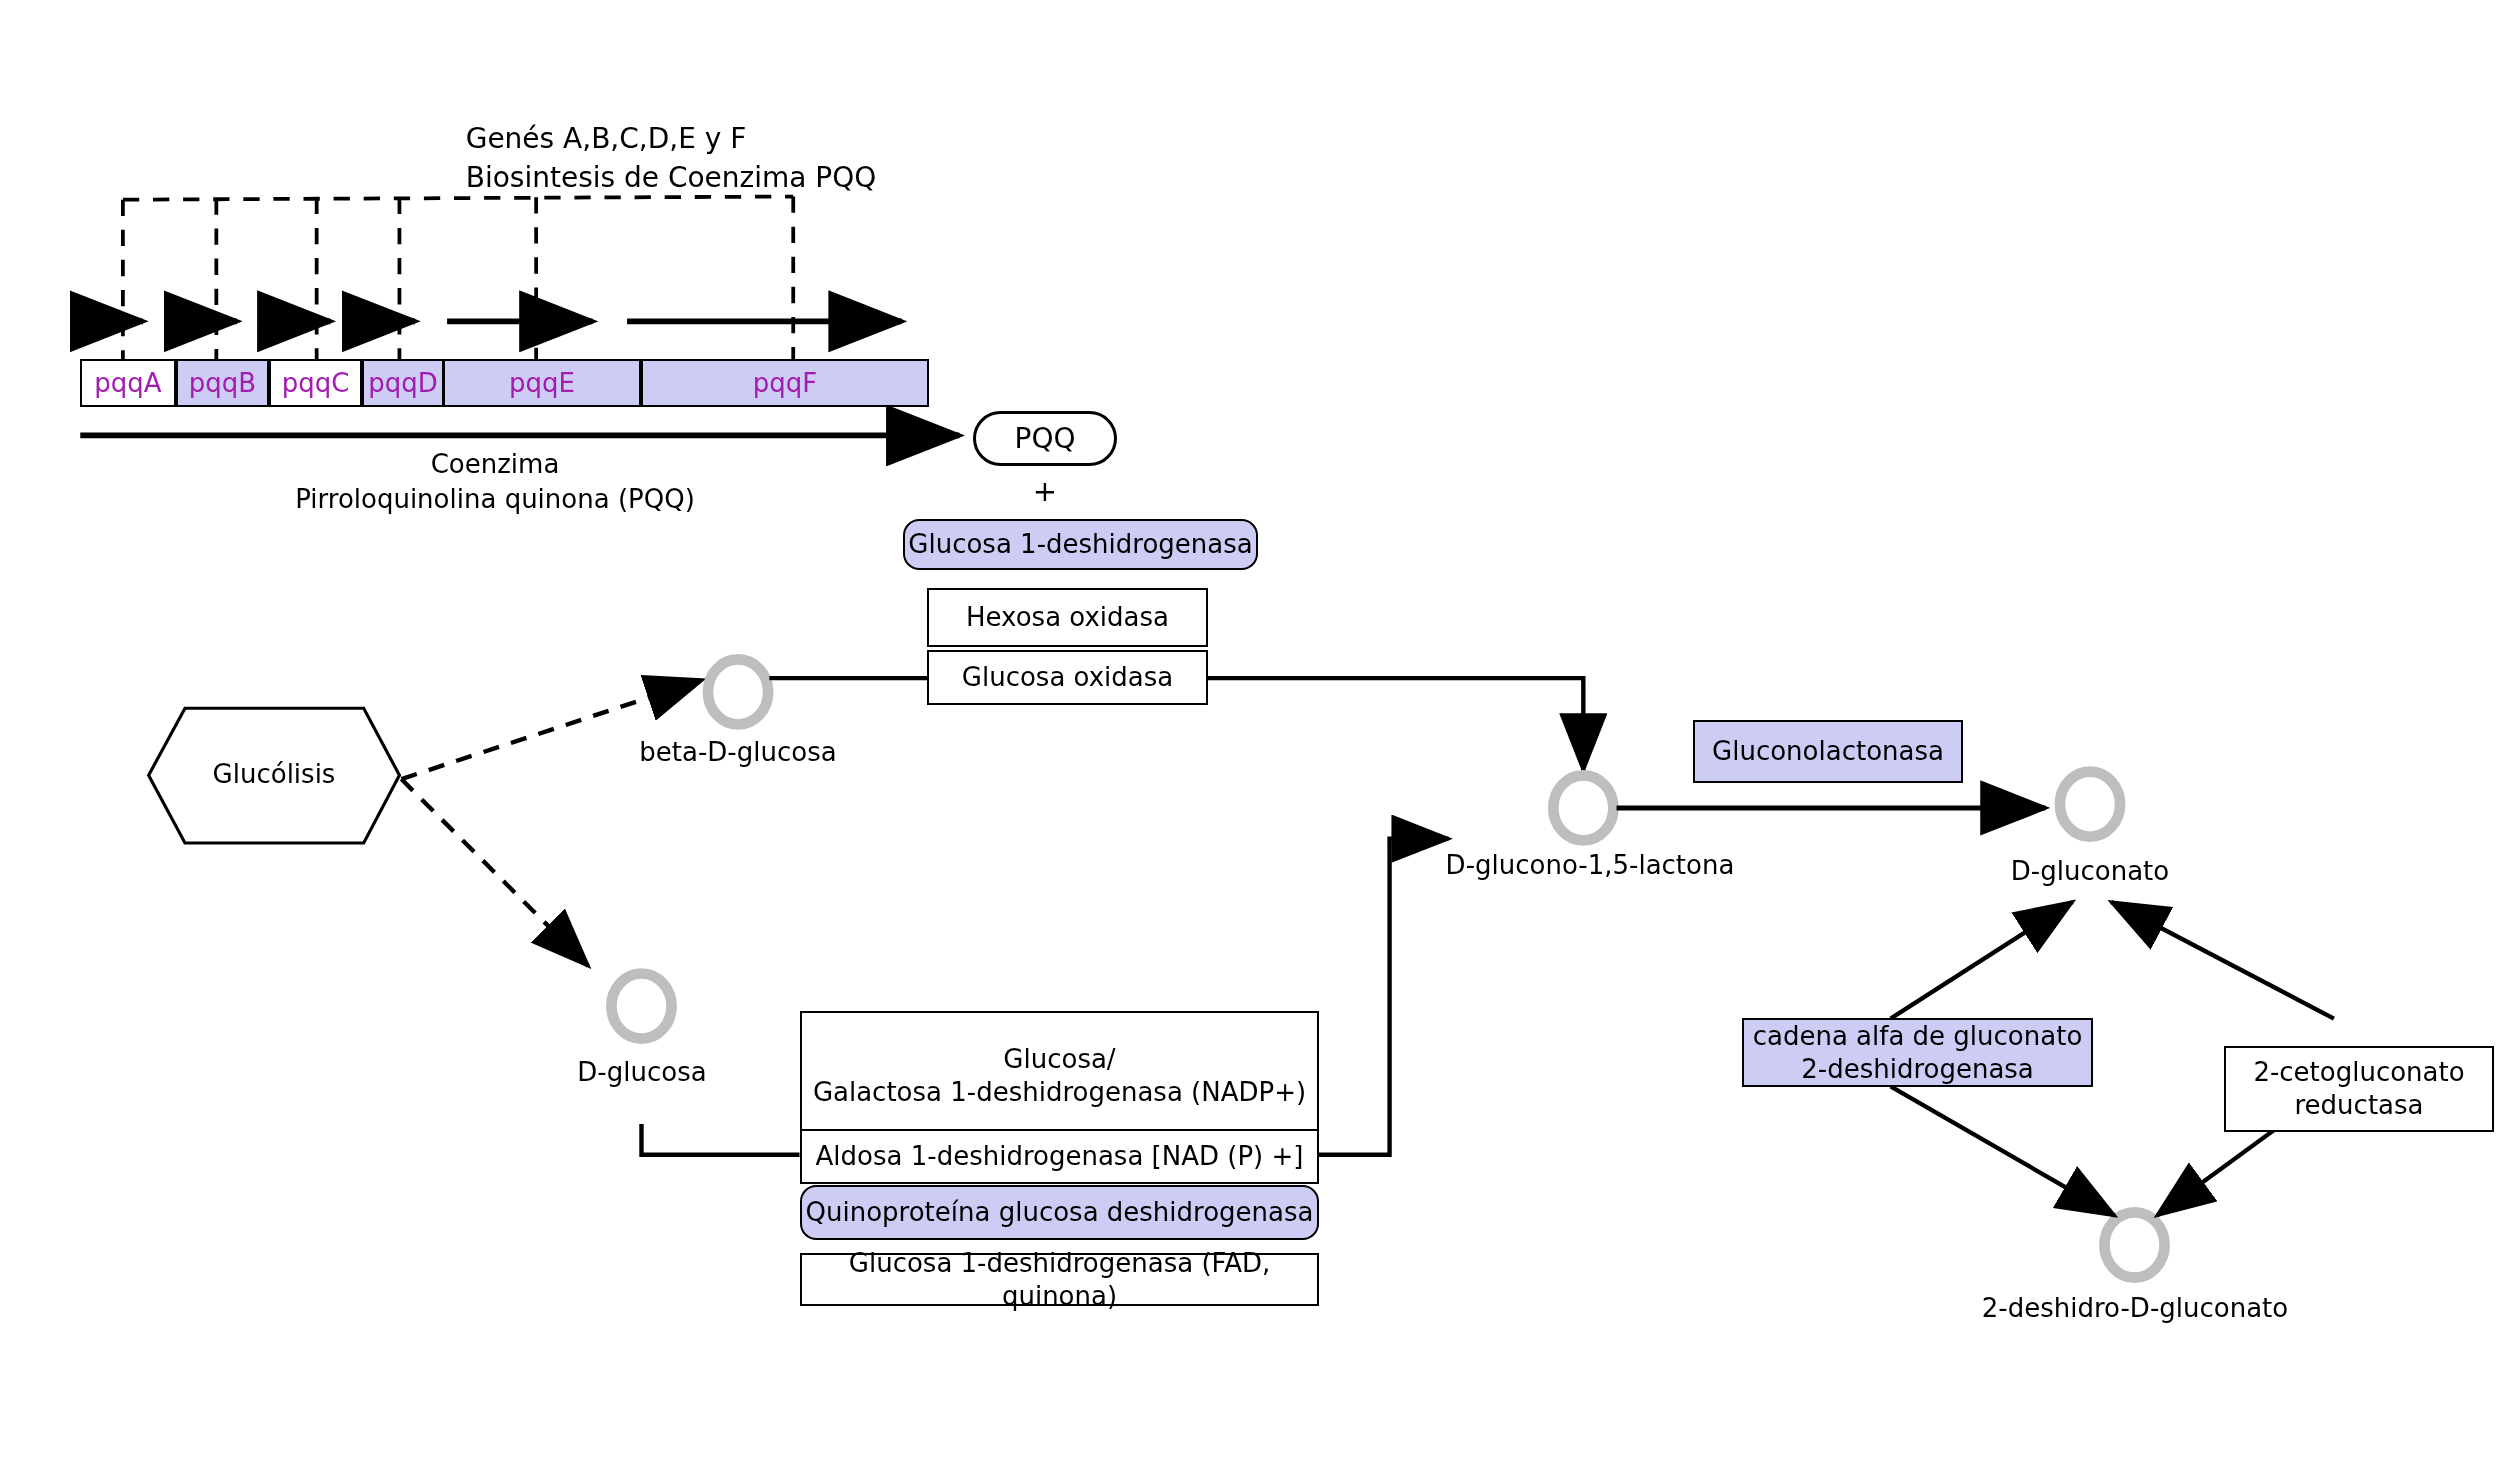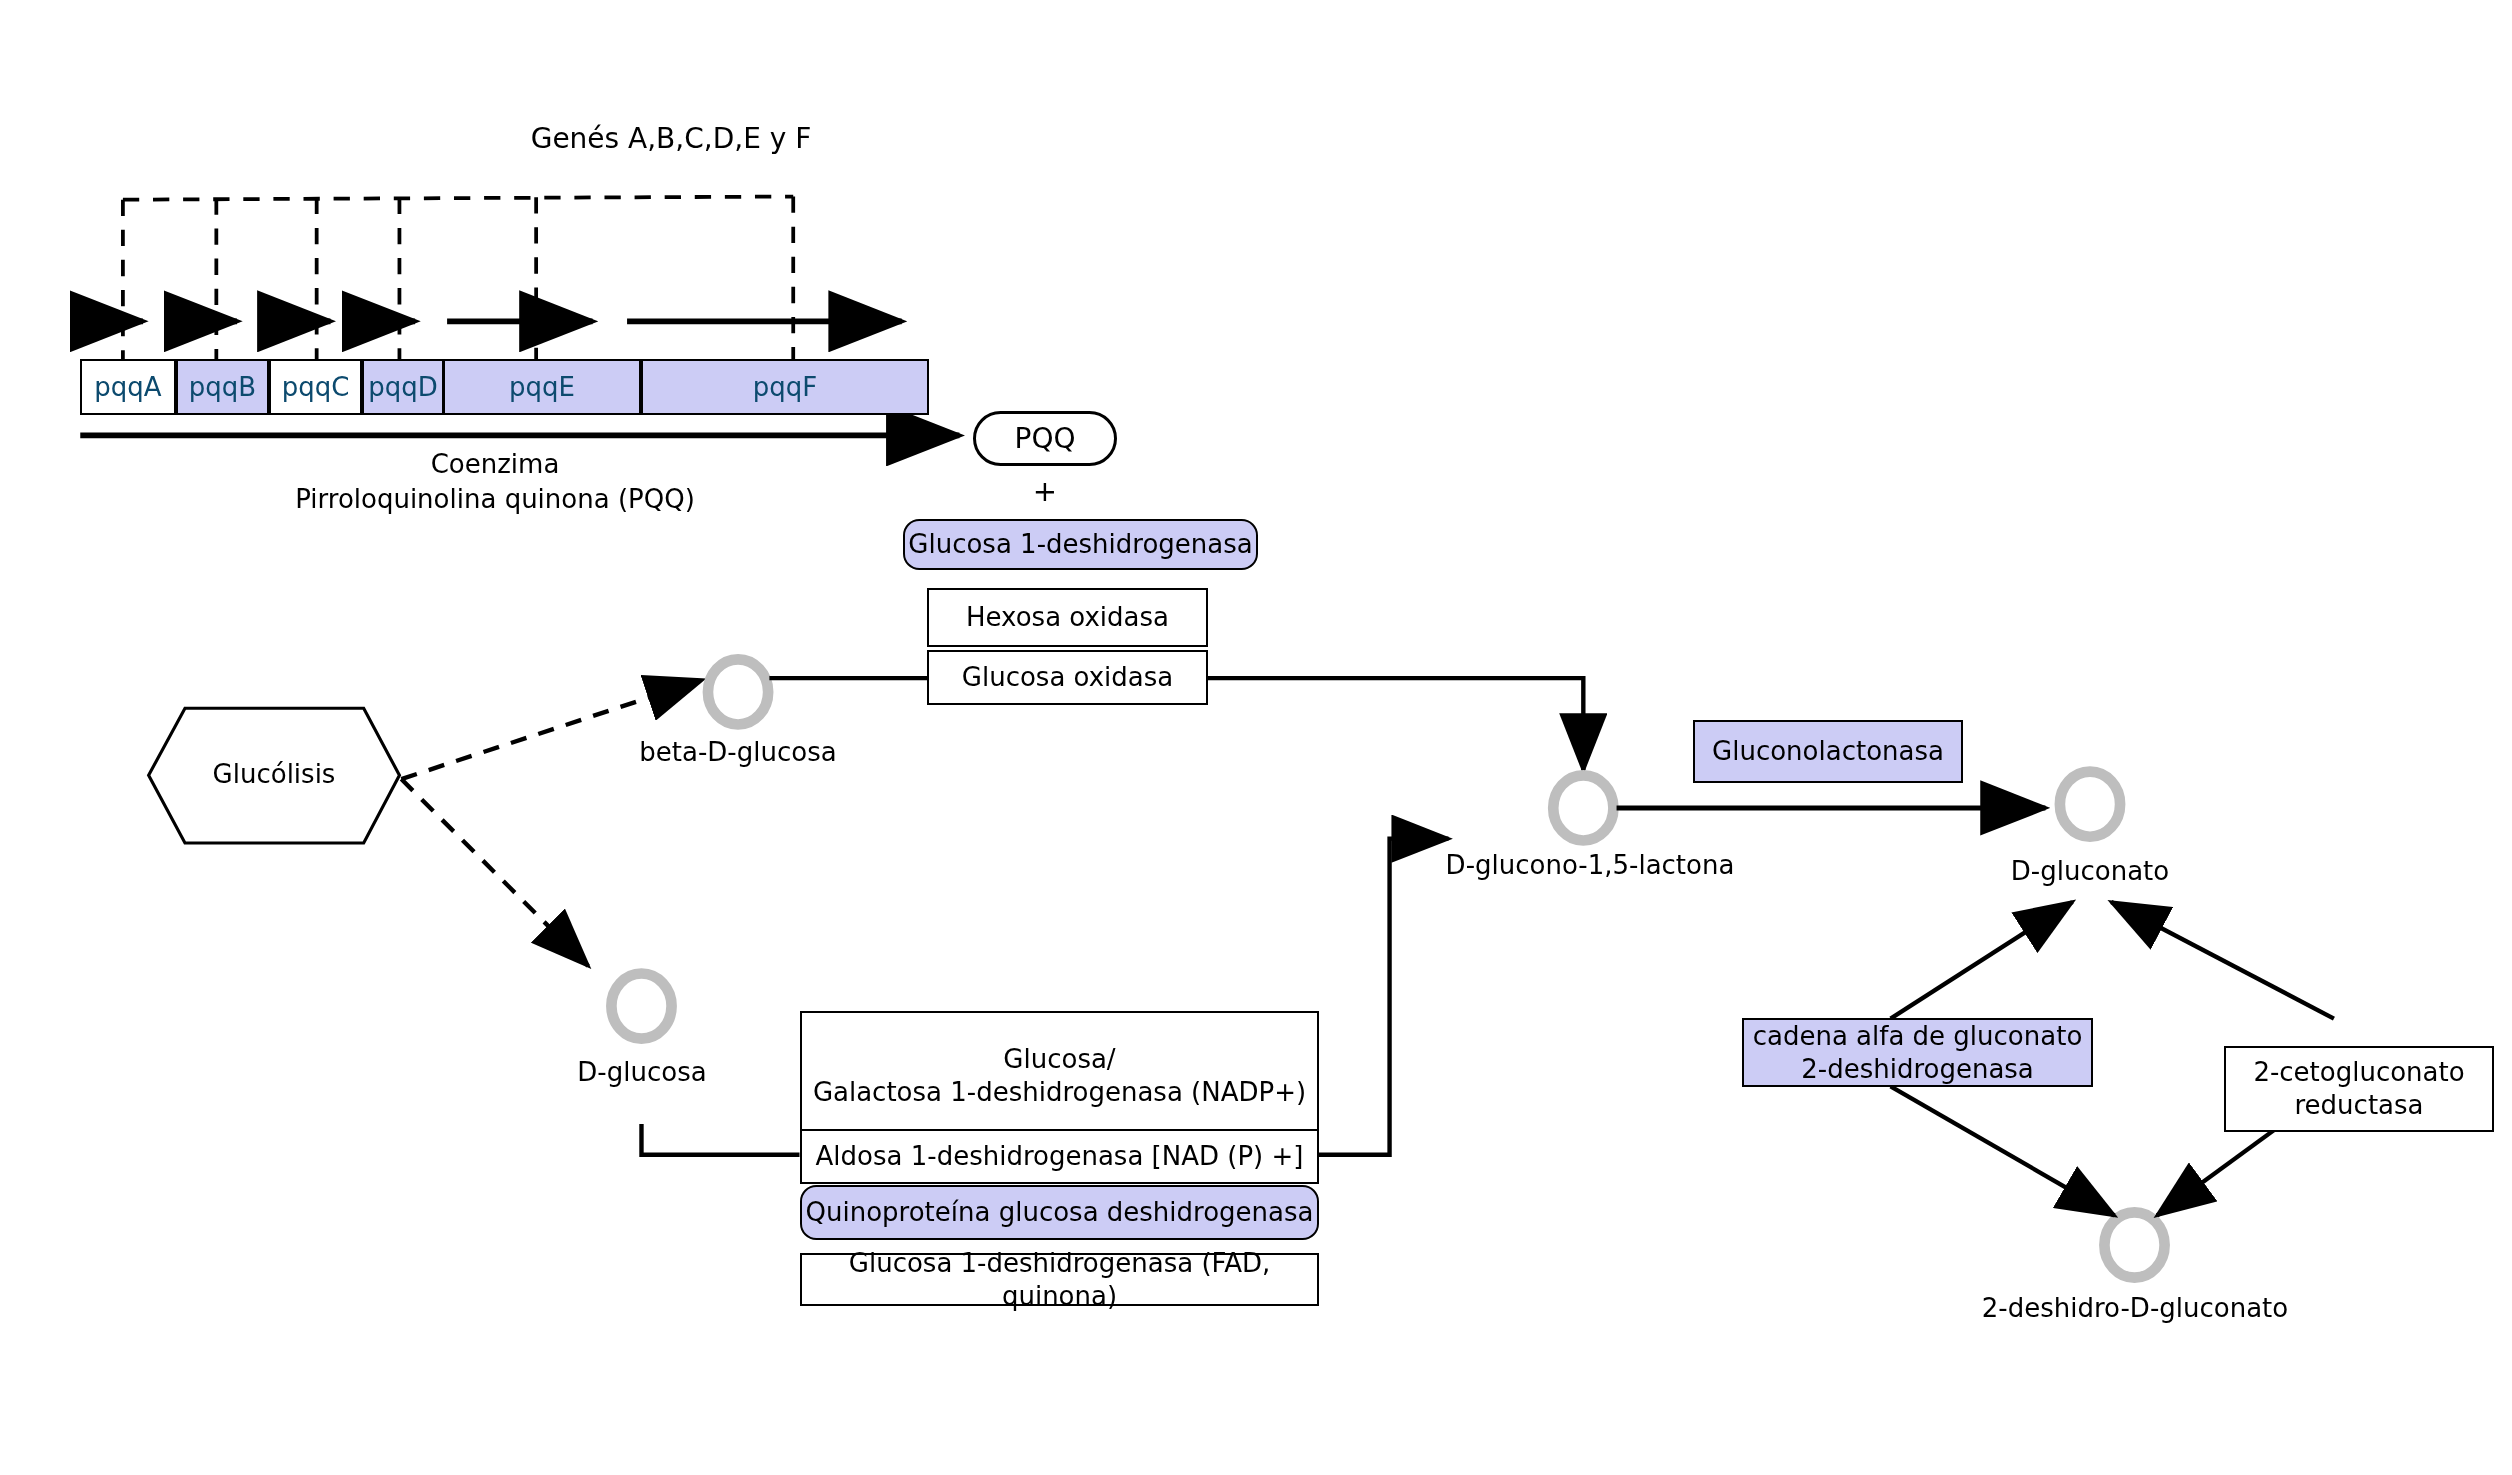--- a/index.html
+++ b/index.html
@@ -3,23 +3,23 @@
 <meta charset="utf-8">
 <style>
   html,body{margin:0;padding:0;background:#ffffff;}
   body{width:2512px;height:1476px;font-family:"DejaVu Sans",sans-serif;}
   #stage{position:relative;width:2512px;height:1476px;overflow:hidden;background:#fff;}
   svg.layer{position:absolute;left:0;top:0;width:2512px;height:1476px;}
 
   .title-blk{position:absolute;left:671px;top:119px;transform:translateX(-50%);
              text-align:left;font-size:28px;line-height:39px;color:#000;}
 
-  .genebox{position:absolute;top:359px;height:56px;border:2.5px solid #000;
+  .genebox{position:absolute;top:359px;height:48px;border:2.5px solid #000;
            box-sizing:border-box;display:flex;align-items:center;justify-content:center;
-           font-size:26px;color:#0c4a6e;}
+           font-size:26px;color:#a21caf;}
   .genebox.white{background:#ffffff;}
   .genebox.purple{background:#ccccf5;}
 
   .coz{position:absolute;left:495px;top:447px;transform:translateX(-50%);
        text-align:center;font-size:26px;line-height:35px;color:#000;}
 
   .pqqnode{position:absolute;left:973px;top:411px;width:144px;height:55px;
            border:3.1px solid #000;border-radius:28px;background:#fff;box-sizing:border-box;
            display:flex;align-items:center;justify-content:center;font-size:28px;color:#000;}
   .plus{position:absolute;left:1045px;top:474px;transform:translateX(-50%);
@@ -114,20 +114,21 @@
       <line x1="3722" y1="1732" x2="3440" y2="1938" marker-end="url(#ah)"></line>
 
       <line x1="3015" y1="1624" x2="3305" y2="1438" marker-end="url(#ah)"></line>
 
       <line x1="3722" y1="1624" x2="3367" y2="1438" marker-end="url(#ah)"></line>
     </g>
   </svg>
 
   <div class="title-blk">
     <div>Genés A,B,C,D,E y F</div>
+    <div>Biosintesis de Coenzima PQQ</div>
   </div>
 
   <div class="genebox white" style="left:80px;width:96px;">pqqA</div>
   <div class="genebox purple" style="left:176px;width:93px;">pqqB</div>
   <div class="genebox white" style="left:269px;width:93px;">pqqC</div>
   <div class="genebox purple" style="left:362px;width:82px;">pqqD</div>
   <div class="genebox purple" style="left:443px;width:198px;">pqqE</div>
   <div class="genebox purple" style="left:641px;width:288px;">pqqF</div>
 
   <div class="coz">

